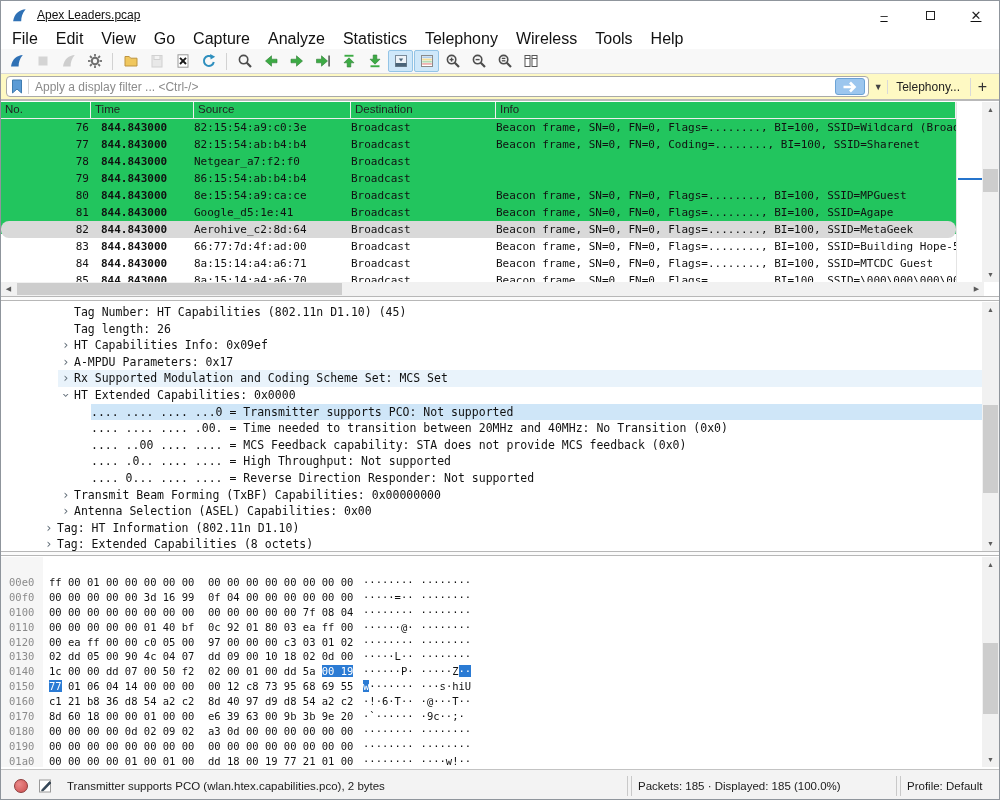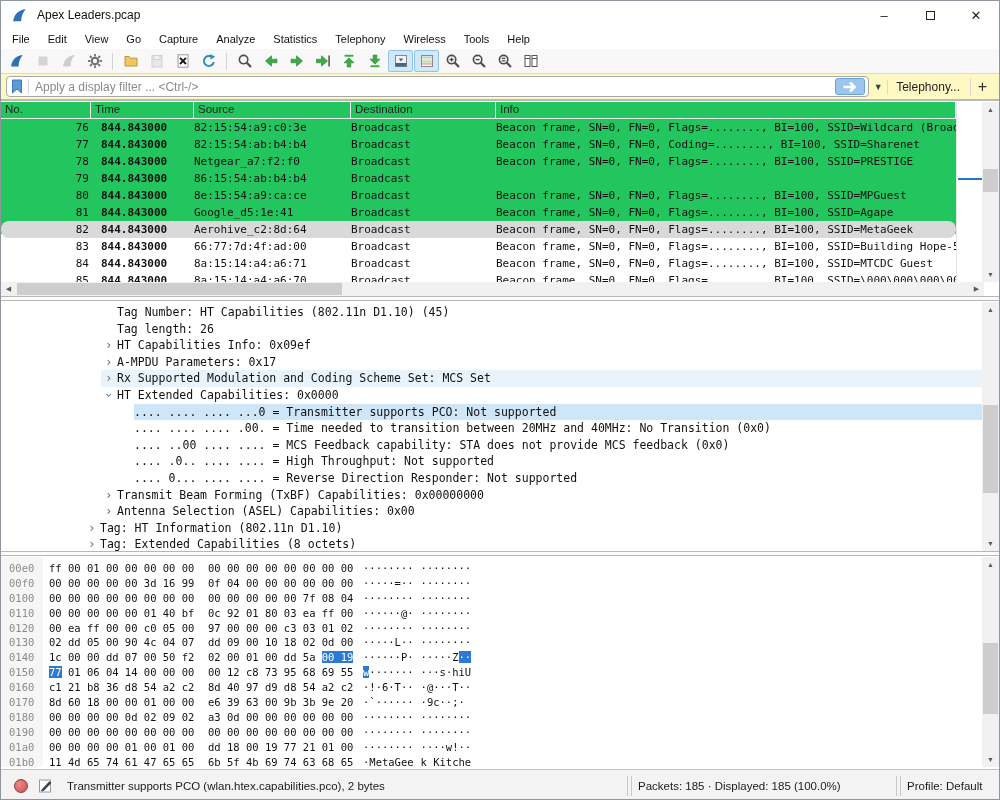--- a/index.html
+++ b/index.html
@@ -7,29 +7,29 @@
   body {
     position: relative;
     font-family: "Liberation Sans", sans-serif;
     font-size: 12px;
     background: #ffffff;
     color: #111;
     border: 1px solid #8f959c;
     overflow: hidden;
   }
   
-  #titlebar { position:absolute; top:0; left:0; right:0; height:28px; display:flex; align-items:center; background:#fff; }
+  #titlebar { position:absolute; top:0; left:0; right:0; height:28px; display:flex; align-items:center; background:#fff;text-decoration:underline; }
   #titlebar .fin { margin-left:10px; display:flex; }
   #titlebar .title { margin-left:9px; font-size:12px; }
   .wctrls { margin-left:auto; display:flex; height:28px; }
   .wbtn { width:46px; height:28px; display:flex; align-items:center; justify-content:center; color:#222; font-size:13px; }
   .maxbox { width:9px; height:9px; border:1px solid #222; display:inline-block; }
   
   #menubar { position:absolute; top:28px; left:0; right:0; height:20px; display:flex; align-items:center; padding-left:2px; background:#fff; }
-  .menu-item { padding:3px 9px; font-size:11px; }
+  .menu-item { padding:3px 9px; font-size:16px; }
   
   #toolbar { position:absolute; top:48px; left:0; right:0; height:25px; background:#f8f8f8; border-bottom:1px solid #d9d9d9; display:flex; align-items:center; padding-left:3px; gap:1px; }
   .tbtn { width:25px; height:22px; display:flex; align-items:center; justify-content:center; border-radius:2px; border:1px solid transparent; }
   .tbtn.toggled { background:#cfe8fa; border:1px solid #93c4e6; }
   .tbtn.disabled { opacity:.45; }
   .tsep { width:1px; height:17px; background:#d2d2d2; margin:0 4px; }
   
   #filterbar { position:absolute; top:73px; left:0; right:0; height:27px; background:#fef9c3; border-bottom:2px solid #b9b9b9; display:flex; align-items:center; padding:0 5px; }
   .finput { flex:1; height:21px; background:#fff; border:1px solid #a9a9a9; border-radius:4px; display:flex; align-items:center; overflow:hidden; }
   .bookmark { display:flex; margin:0 5px 0 4px; }
@@ -57,34 +57,34 @@
   .vsb .arr.down { bottom:0; }
   .vsb .thumb { position:absolute; left:1px; width:15px; background:#cdcdcd; }
   #hscroll { position:absolute; top:281px; left:0; width:983px; height:14px; background:#f1f1f1; }
   #hscroll .harr { position:absolute; top:0; width:15px; height:14px; display:flex; align-items:center; justify-content:center; font-size:7px; color:#5c5c5c; }
   #hscroll .hthumb { position:absolute; top:1px; left:16px; width:325px; height:12px; background:#cdcdcd; }
   
   .splitter { position:absolute; left:0; right:0; height:5px; background:#fbfbfb; border-top:1px solid #b7b7b7; border-bottom:1px solid #b7b7b7; }
   #split1 { top:295px; }
   #split2 { top:550px; }
   
-  #details { position:absolute; top:301px; left:0; right:0; height:249px; background:#fff; overflow:hidden;padding-left:43px; }
+  #details { position:absolute; top:301px; left:0; right:0; height:249px; background:#fff; overflow:hidden; }
   #details-lines { width:calc(100% - 17px); padding-top:2px; font-family:"DejaVu Sans Mono", monospace; font-size:11.5px; }
   .dline { display:flex; height:16.6px; line-height:16.5px; white-space:nowrap; }
   .dhl { flex:1; display:flex; align-items:center; overflow:hidden; }
   .dhl.lvl1 { margin-left:40px; }
   .dhl.lvl2 { margin-left:57px; }
   .dhl.lvl3 { margin-left:90px; }
   .dhl.related { background:#e9f3fb; }
   .dhl.selected { background:#cfe6f8; }
   .darrow { width:16px; flex:0 0 16px; color:#5f6b76; font-size:12px; text-align:center; font-family:"DejaVu Sans", sans-serif; }
   .darrow.open { transform:rotate(90deg); }
   
   #hexpane { position:absolute; top:556px; left:0; right:0; height:210px; background:linear-gradient(90deg,#f6f6f6 0,#f6f6f6 42px,#ffffff 42px); overflow:hidden; }
-  #hex-rows { width:calc(100% - 17px); padding-top:4px; font-family:"DejaVu Sans Mono", monospace; font-size:10.5px; }
+  #hex-rows { width:calc(100% - 17px); padding-top:18px; font-family:"DejaVu Sans Mono", monospace; font-size:10.5px; }
   .hexrow { display:flex; height:14.9px; line-height:14.8px; white-space:pre; }
   .hoff { flex:0 0 48px; padding-left:8px; color:#8a8a8a; }
   .hg1 { flex:0 0 146px; }
   .hg2 { flex:0 0 146px; margin-left:13px; }
   .ha1 { margin-left:9px; }
   .ha2 { margin-left:7px; }
   .hsel { background:#2b7bd4; color:#fff; }
   
   #statusbar { position:absolute; top:768px; left:0; right:0; height:32px; background:#f3f3f3; border-top:1px solid #c3c3c3; display:flex; align-items:center; font-size:11.5px; color:#1b1b1b; }
   .expert { width:14px; height:14px; border-radius:50%; background:radial-gradient(circle at 35% 35%, #ea8a8a, #ce4f4f); border:1px solid #8d3a3a; margin-left:13px; }
@@ -347,21 +347,20 @@
         <div class="pc pc-time">844.843000</div>
         <div class="pc pc-src">82:15:54:ab:b4:b4</div>
         <div class="pc pc-dst">Broadcast</div>
         <div class="pc pc-info">Beacon frame, SN=0, FN=0, Coding=........, BI=100, SSID=Sharenet</div>
       </div>
       <div class="plist-row">
         <div class="pc pc-no">78</div>
         <div class="pc pc-time">844.843000</div>
         <div class="pc pc-src">Netgear_a7:f2:f0</div>
         <div class="pc pc-dst">Broadcast</div>
-        <div class="pc pc-info">Beacon frame, SN=0, FN=0, Flags=........, BI=100, SSID=PRESTIGE</div>
       </div>
       <div class="plist-row">
         <div class="pc pc-no">79</div>
         <div class="pc pc-time">844.843000</div>
         <div class="pc pc-src">86:15:54:ab:b4:b4</div>
         <div class="pc pc-dst">Broadcast</div>
       </div>
       <div class="plist-row">
         <div class="pc pc-no">80</div>
         <div class="pc pc-time">844.843000</div>

